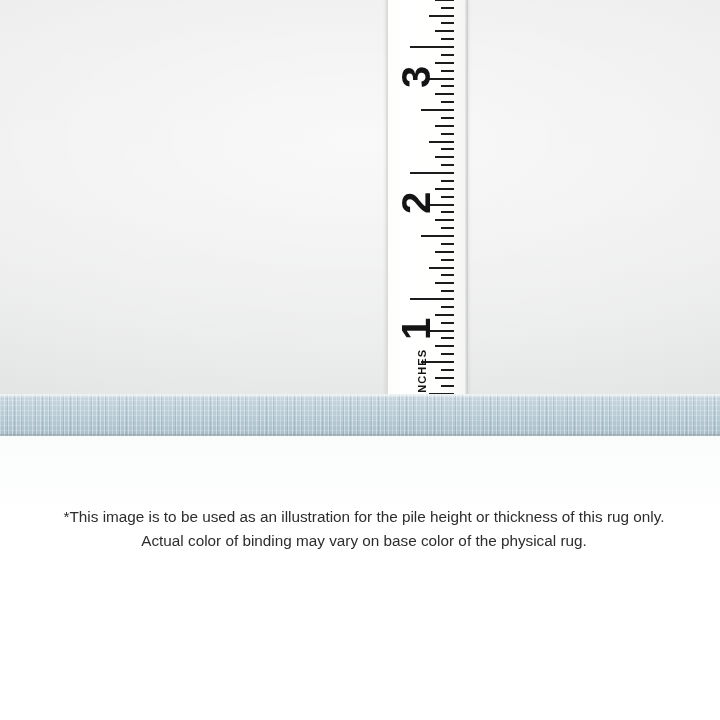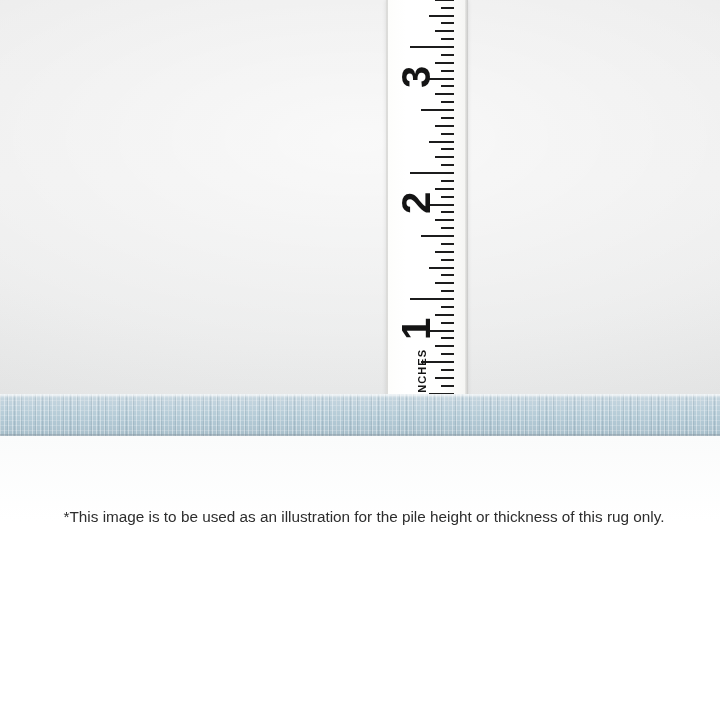--- a/index.html
+++ b/index.html
@@ -263,15 +263,16 @@
       <div id="rug-weave"></div>
       <div id="rug-topedge"></div>
       <div id="rug-shadow"></div>
     </div>
   </div>
 
   <div id="floor"></div>
 
   <div id="caption">
     <span class="line">*This image is to be used as an illustration for the pile height or thickness of this rug only.</span>
+    <span class="line">Actual color of binding may vary on base color of the physical rug.</span>
   </div>
 
 </div>
 
 </body></html>

